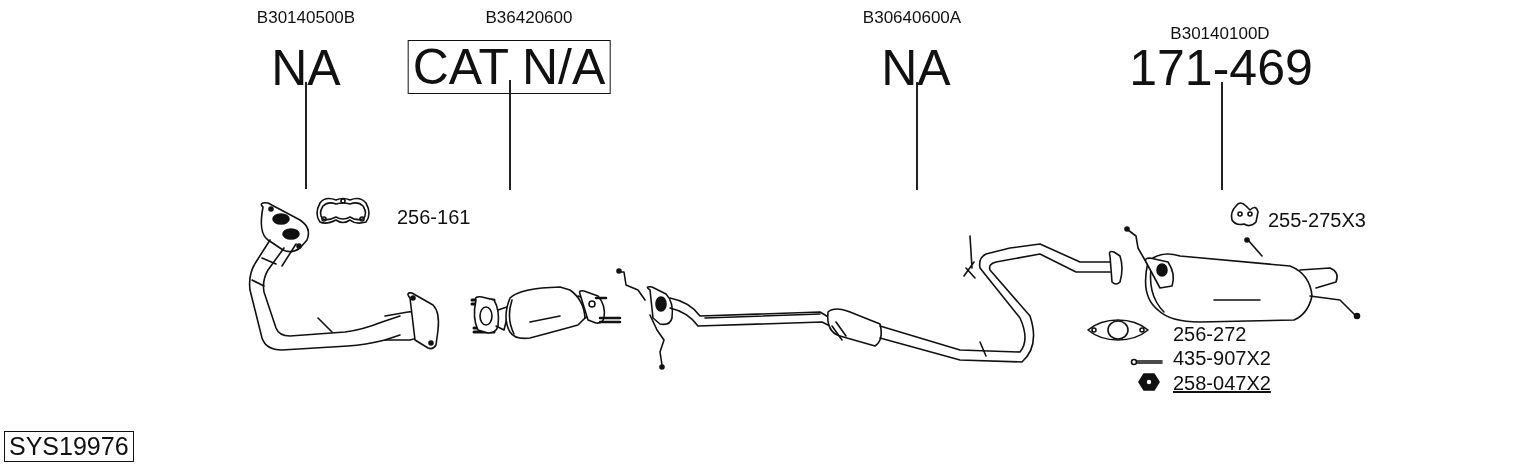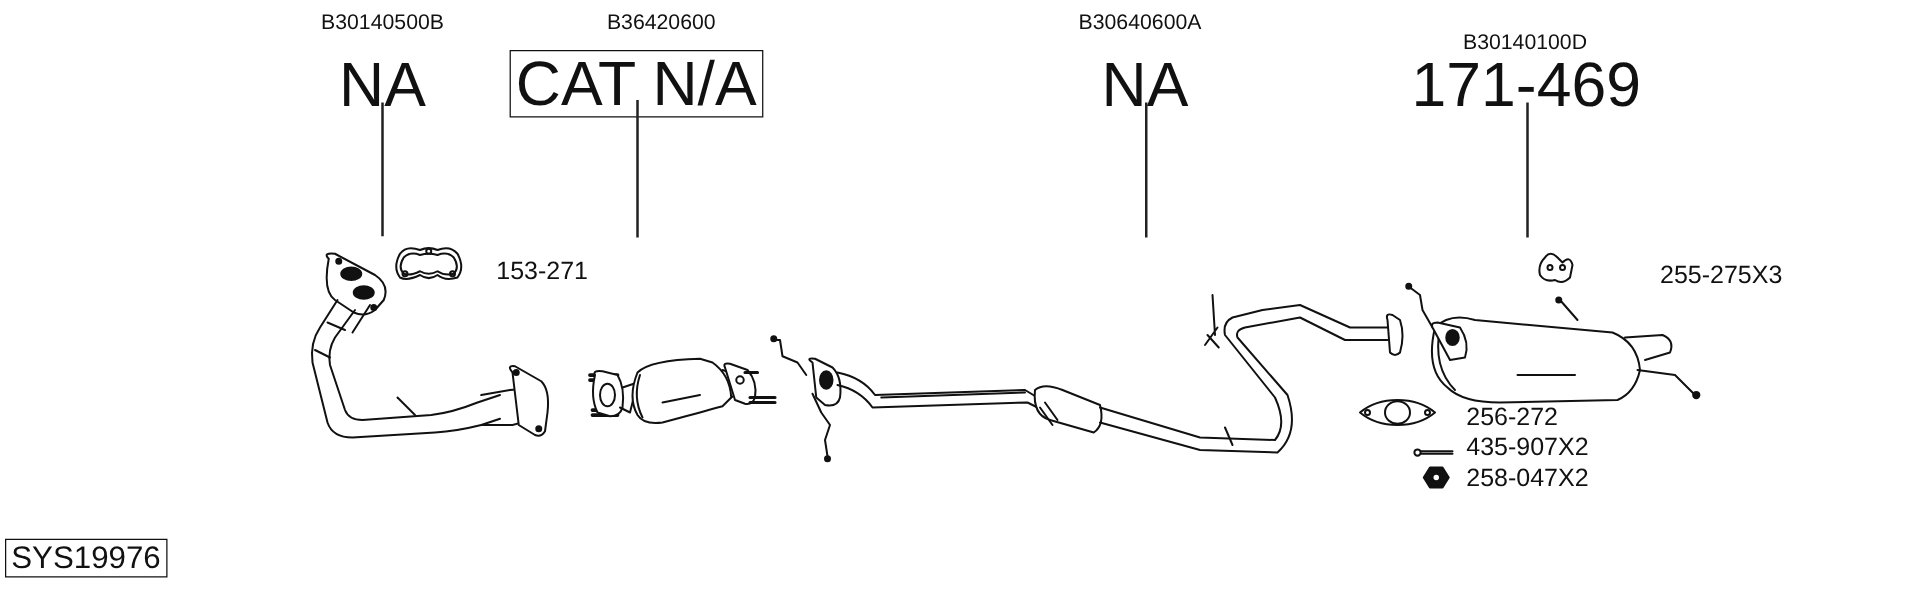--- a/index.html
+++ b/index.html
@@ -124,19 +124,19 @@
     <circle cx="1134" cy="362" r="2.5"></circle>
     <path d="M1137 361 L1162 361 M1137 363 L1162 363"></path>
   </g>
 
   <g>
     <path d="M1139 382 L1144 374 L1154 374 L1159 382 L1154 390 L1144 390 Z" fill="#111"></path>
     <circle cx="1149" cy="382" r="3" fill="#fff"></circle>
   </g>
 </svg>
 
-<div class="abs acc" style="left:397px; top:207px;">153-271</div>
-<div class="abs acc" style="left:1328px; top:210px;text-align:center;">255-275X3</div>
+<div class="abs acc" style="left:397px; top:207px;">256-161</div>
+<div class="abs acc" style="left:1268px; top:210px;text-align:center;">255-275X3</div>
 <div class="abs acc" style="left:1173px; top:324px;">256-272</div>
 <div class="abs acc" style="left:1173px; top:348px;">435-907X2</div>
-<div class="abs acc" style="left:1173px; top:373px;">258-047X2</div>
+<div class="abs acc" style="left:1173px; top:373px;text-decoration:underline;">258-047X2</div>
 
 <div class="abs sys" style="left:4px; top:431px;">SYS19976</div>
 
 </body></html>

